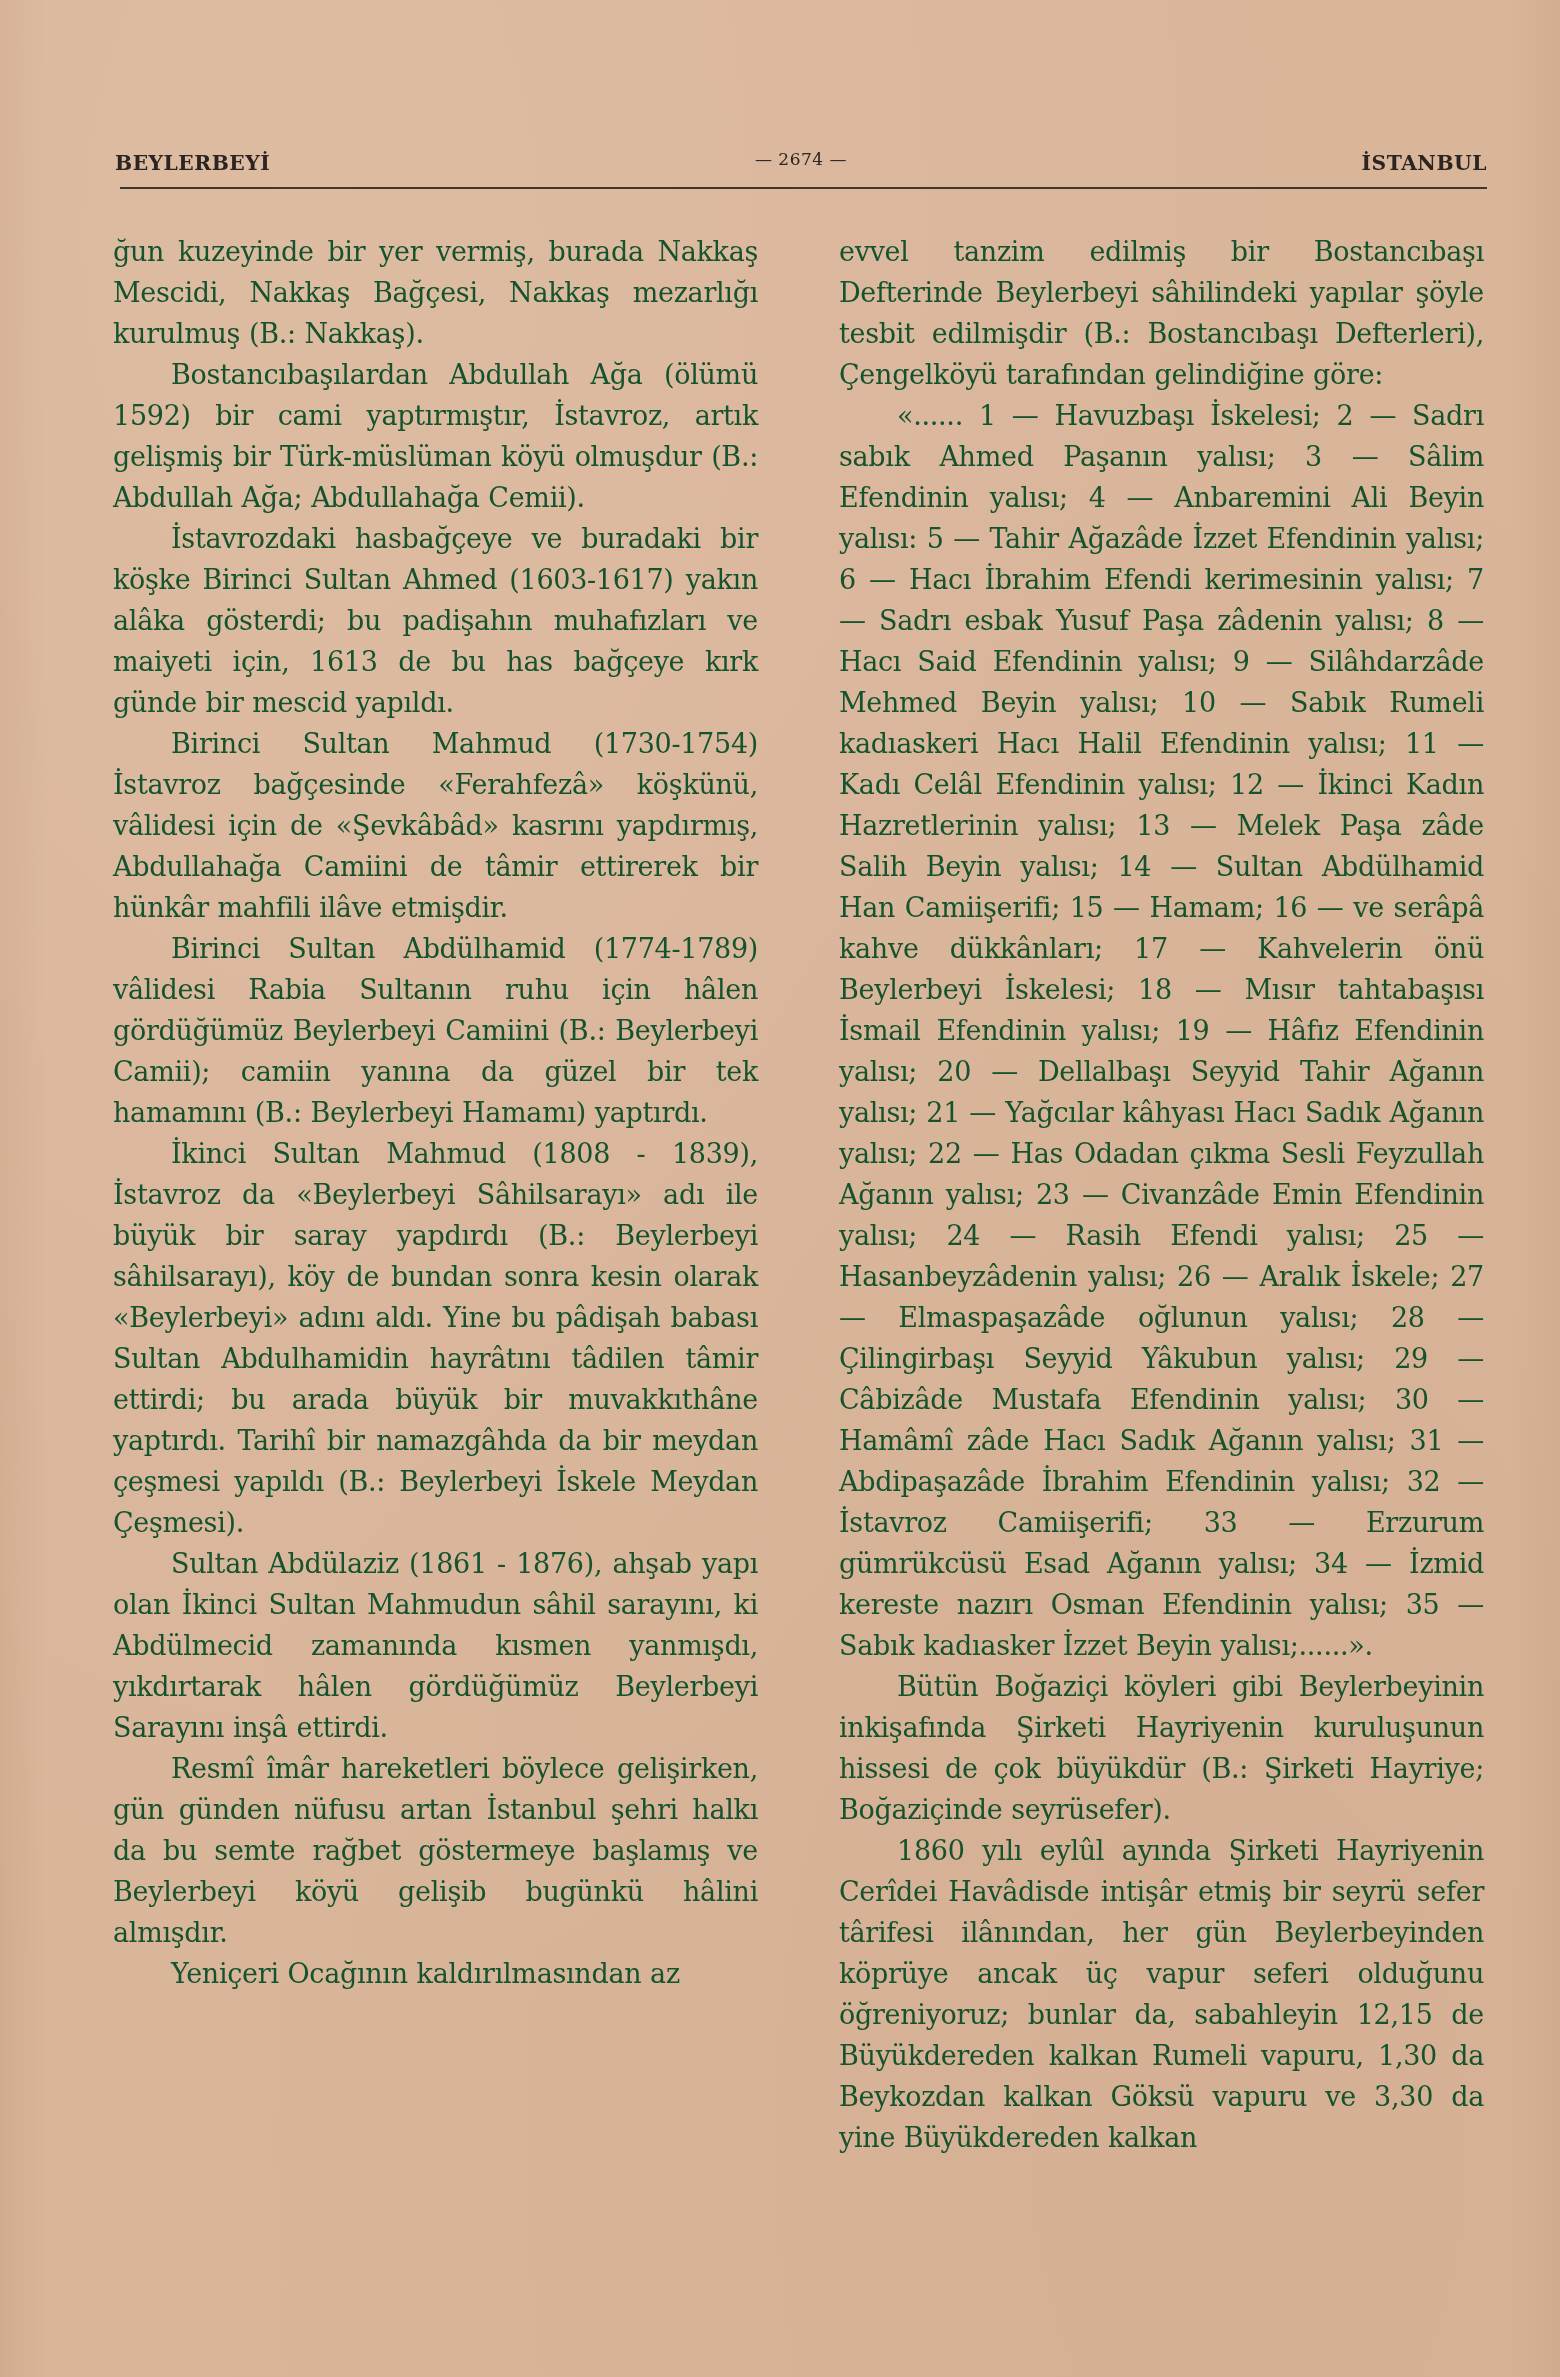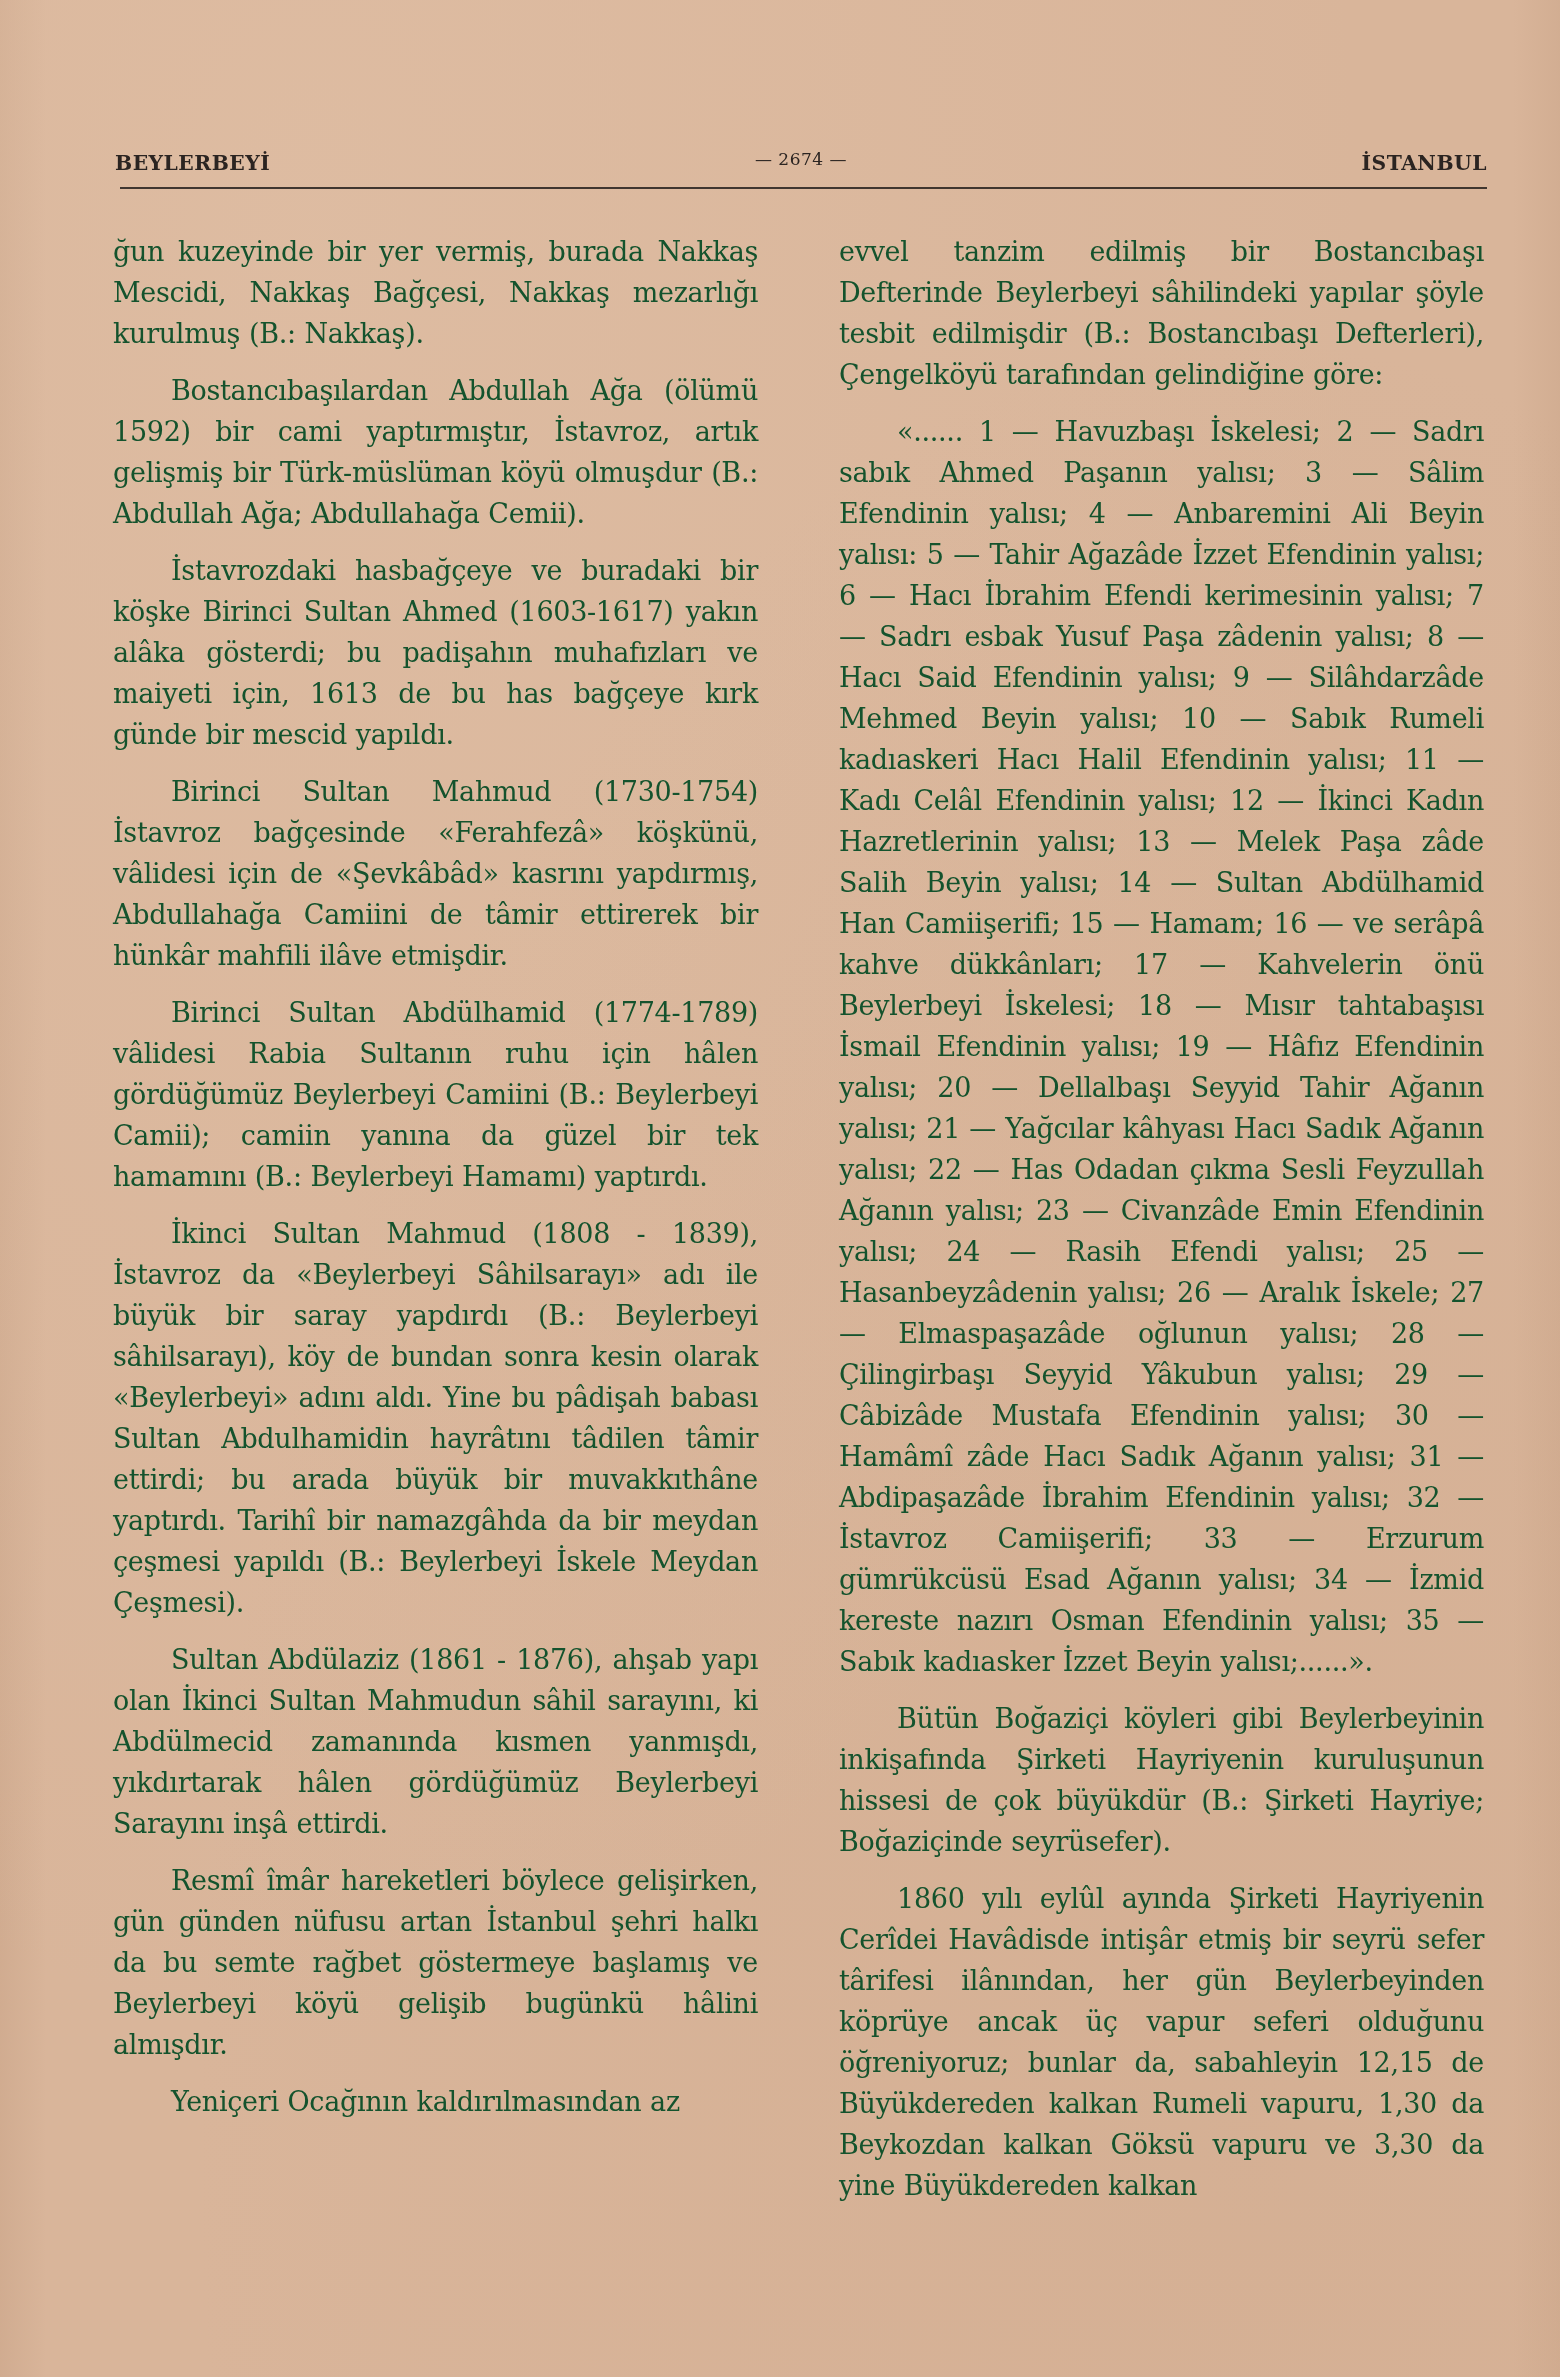--- a/index.html
+++ b/index.html
@@ -57,21 +57,21 @@
     text-align: justify;
     hyphens: manual;
     color: #14532d;
     letter-spacing: -0.3px;
     word-spacing: 0.5px;
   }
   .col-left { left: 113px; }
   .col-right { left: 839px; }
   .column p { margin: 0; text-indent: 0; }
   .column p.indent { text-indent: 58px; }
-  .column p + p { margin-top: 16px; }
+  .column p + p { margin-top: 0; }
 </style>
 </head>
 <body>
 
 <div class="page">
 
   <div class="running-head">
     <span class="rh-left">BEYLERBEYİ</span>
     <span class="rh-center">— 2674 —</span>
     <span class="rh-right">İSTANBUL</span>

